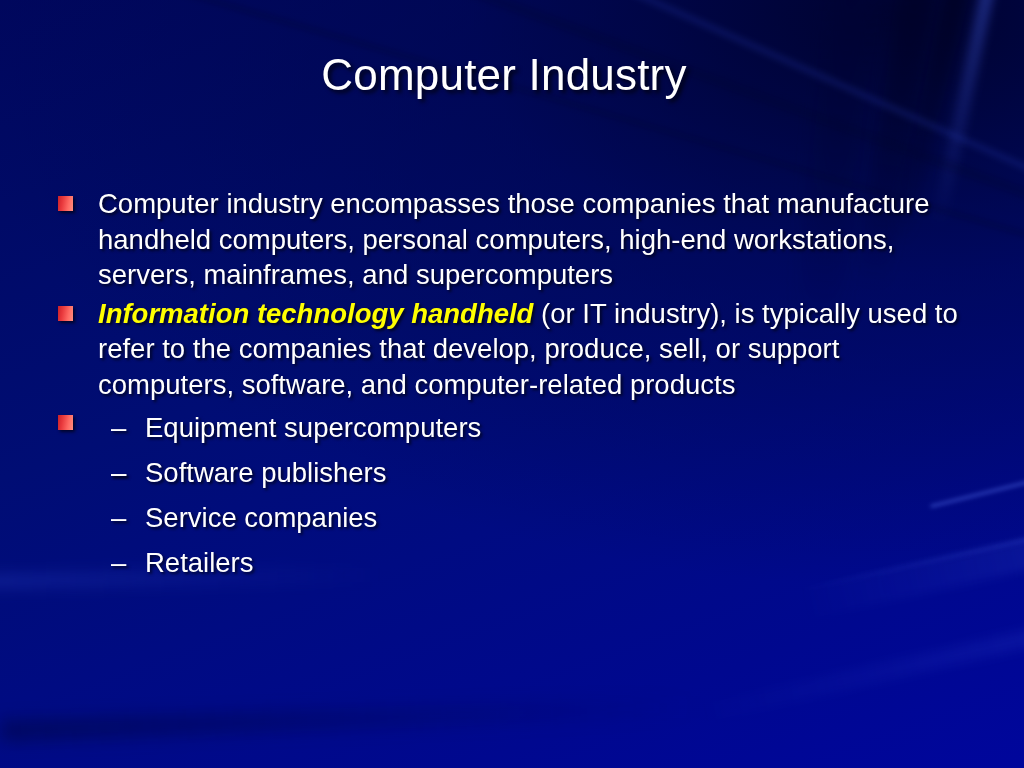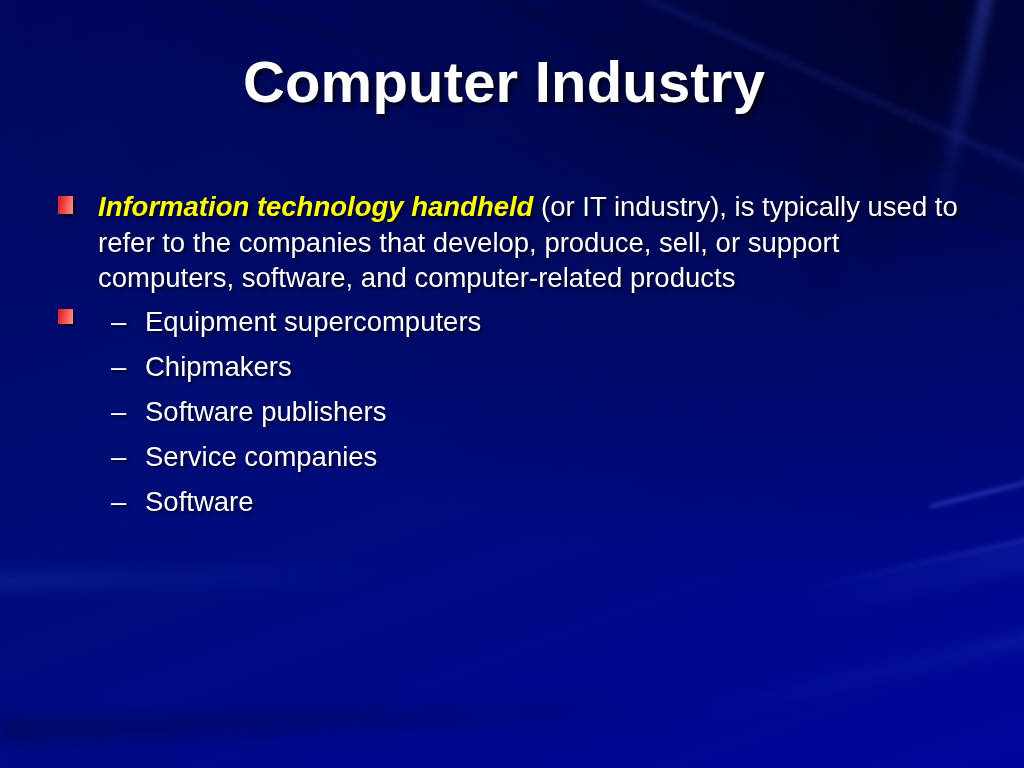--- a/index.html
+++ b/index.html
@@ -39,22 +39,22 @@
     border-radius:2px;
     filter:blur(1.5px);
   }
 
   
   #title {
     position:absolute;
     left:0; right:16px; top:52px;
     text-align:center;
     color:#ffffff;
-    font-size:58px;
-    font-weight:700;
+    font-size:44px;
+    font-weight:400;
     letter-spacing:0.2px;
     line-height:1.05;
     text-shadow:3px 3px 4px rgba(0,0,0,0.75);
     white-space:nowrap;
   }
 
   
   #body {
     position:absolute;
     left:55px; top:186px;
@@ -152,48 +152,48 @@
                 background:linear-gradient(90deg,rgba(48,74,208,0.30),rgba(48,74,208,0.0));
                 transform:rotate(-1deg); transform-origin:0 0; filter:blur(7px);"></div>
   </div>
 
   <h1 id="title">Computer Industry</h1>
 
   <div id="body">
 
     <div class="lvl1">
       <span class="bullet-sq"></span>
+      <span>Computer industry encompasses those companies that manufacture handheld computers, personal computers, high-end workstations, servers, mainframes, and supercomputers</span>
     </div>
 
     <div class="lvl1">
       <span class="bullet-sq"></span>
       <span class="hl">Information technology handheld</span><span> (or IT industry), is typically used to refer to the companies that develop, produce, sell, or support computers, software, and computer-related products</span>
     </div>
 
     <div class="lvl1">
       <span class="bullet-sq"></span>
     </div>
 
     <div class="sub-wrap">
       <div class="lvl2">
         <span class="dash">–</span>
         <span>Equipment supercomputers</span>
       </div>
       <div class="lvl2">
         <span class="dash">–</span>
-        <span>Chipmakers</span>
       </div>
       <div class="lvl2">
         <span class="dash">–</span>
         <span>Software publishers</span>
       </div>
       <div class="lvl2">
         <span class="dash">–</span>
         <span>Service companies</span>
       </div>
       <div class="lvl2">
         <span class="dash">–</span>
-        <span>Software</span>
+        <span>Retailers</span>
       </div>
     </div>
 
   </div>
 </div>
 
 </body></html>

